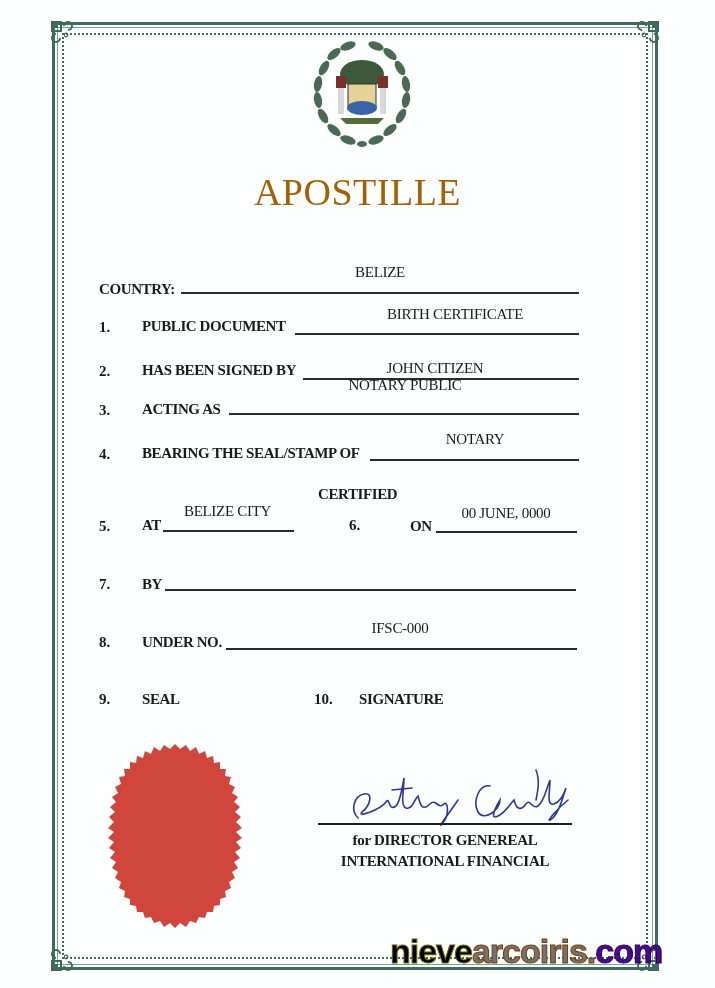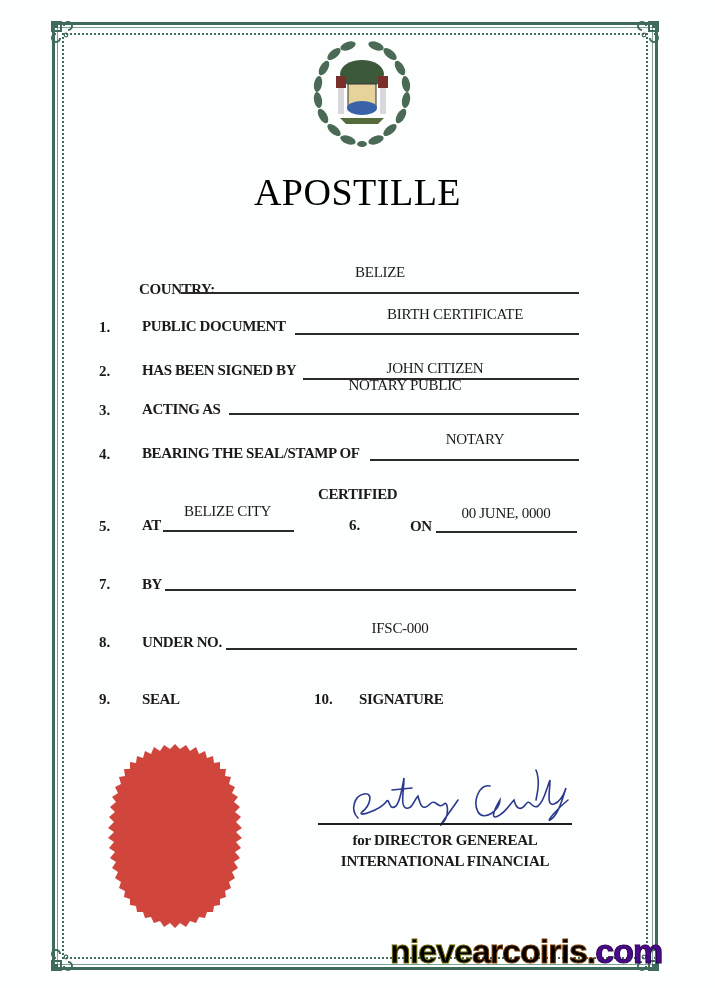--- a/index.html
+++ b/index.html
@@ -12,39 +12,39 @@
   .corner { position: absolute; width: 30px; height: 30px; }
   .corner svg { width: 30px; height: 30px; display: block; }
   .c-tl { left: 50px; top: 20px; }
   .c-tr { left: 630px; top: 20px; transform: scaleX(-1); }
   .c-bl { left: 50px; top: 942px; transform: scaleY(-1); }
   .c-br { left: 630px; top: 942px; transform: scale(-1,-1); }
 
   .emblem { position: absolute; left: 310px; top: 38px; width: 104px; height: 112px; }
   .emblem svg { width: 104px; height: 112px; display: block; }
 
-  .title { position: absolute; left: 0; width: 715px; top: 172px; text-align: center; font-size: 38px; letter-spacing: 0.5px; color: #000000; line-height: 40px; }
+  .title { position: absolute; left: 0; width: 715px; top: 172px; text-align: center; font-size: 38px; letter-spacing: 0.5px; color: #a16207; line-height: 40px; }
   .subtitle { position: absolute; left: 0; width: 715px; top: 210px; text-align: center; font-size: 16px; font-weight: bold; letter-spacing: -0.3px; line-height: 20px; }
 
   .lbl { position: absolute; font-size: 15px; font-weight: bold; letter-spacing: -0.4px; white-space: nowrap; line-height: 18px; }
   .num { position: absolute; font-size: 15px; font-weight: bold; white-space: nowrap; line-height: 18px; }
   .val { position: absolute; font-size: 15px; letter-spacing: -0.3px; white-space: nowrap; line-height: 18px; text-align: center; }
   .line { position: absolute; height: 2px; background: #2a2a2a; }
 
   .seal { position: absolute; left: 100px; top: 742px; width: 150px; height: 188px; }
   .seal svg { width: 150px; height: 188px; display: block; }
 
   .sig { position: absolute; left: 340px; top: 760px; width: 240px; height: 70px; }
   .sig svg { width: 240px; height: 70px; display: block; }
   .sig-line { position: absolute; left: 318px; top: 823px; width: 254px; height: 2px; background: #1e1e1e; }
   .sig-text { position: absolute; left: 300px; width: 290px; text-align: center; font-size: 15px; font-weight: bold; letter-spacing: -0.3px; line-height: 20px; }
 
   .watermark { position: absolute; left: 390px; top: 932px; font-family: "Liberation Sans", "DejaVu Sans", sans-serif; font-weight: bold; font-size: 34px; letter-spacing: -1px; line-height: 38px; -webkit-text-stroke: 1px #7a4a00; }
   .wm-a { color: #000000; -webkit-text-stroke: 1px #6a6200; }
-  .wm-b { color: #000000; -webkit-text-stroke: 1px #7a3a00; }
+  .wm-b { color: #737373; -webkit-text-stroke: 1px #7a3a00; }
   .wm-c { color: #4b0a8c; -webkit-text-stroke: 1px #2a0050; }
 </style>
 </head>
 <body>
 
 <div class="page">
 
   <div class="border-outer"></div>
   <div class="border-mid"></div>
   <div class="border-inner"></div>
@@ -114,21 +114,21 @@
       <rect x="70" y="50" width="6" height="26" fill="#d8d8dc"></rect>
       <path d="M38 46 h28 v24 q-14 12 -28 0 z" fill="#e6d39a" stroke="#333" stroke-width="1"></path>
       <ellipse cx="52" cy="70" rx="15" ry="7" fill="#3a62a8"></ellipse>
       <path d="M30 80 h44 l-6 6 h-32 z" fill="#556b3a"></path>
     </svg>
   </div>
 
   <div class="title">APOSTILLE</div>
 
   <div class="val" style="left:280px; top:263px; width:200px;">BELIZE</div>
-  <div class="lbl" style="left:99px; top:280px;margin-left:40px;">COUNTRY:</div>
+  <div class="lbl" style="left:99px; top:280px;">COUNTRY:</div>
   <div class="line" style="left:181px; top:292px; width:398px;"></div>
 
   <div class="num" style="left:99px; top:318px;">1.</div>
   <div class="lbl" style="left:142px; top:317px;">PUBLIC DOCUMENT</div>
   <div class="val" style="left:340px; top:305px; width:230px;">BIRTH CERTIFICATE</div>
   <div class="line" style="left:295px; top:333px; width:284px;"></div>
 
   <div class="num" style="left:99px; top:362px;">2.</div>
   <div class="lbl" style="left:142px; top:361px;">HAS BEEN SIGNED BY</div>
   <div class="val" style="left:340px; top:359px; width:190px;">JOHN CITIZEN</div>

